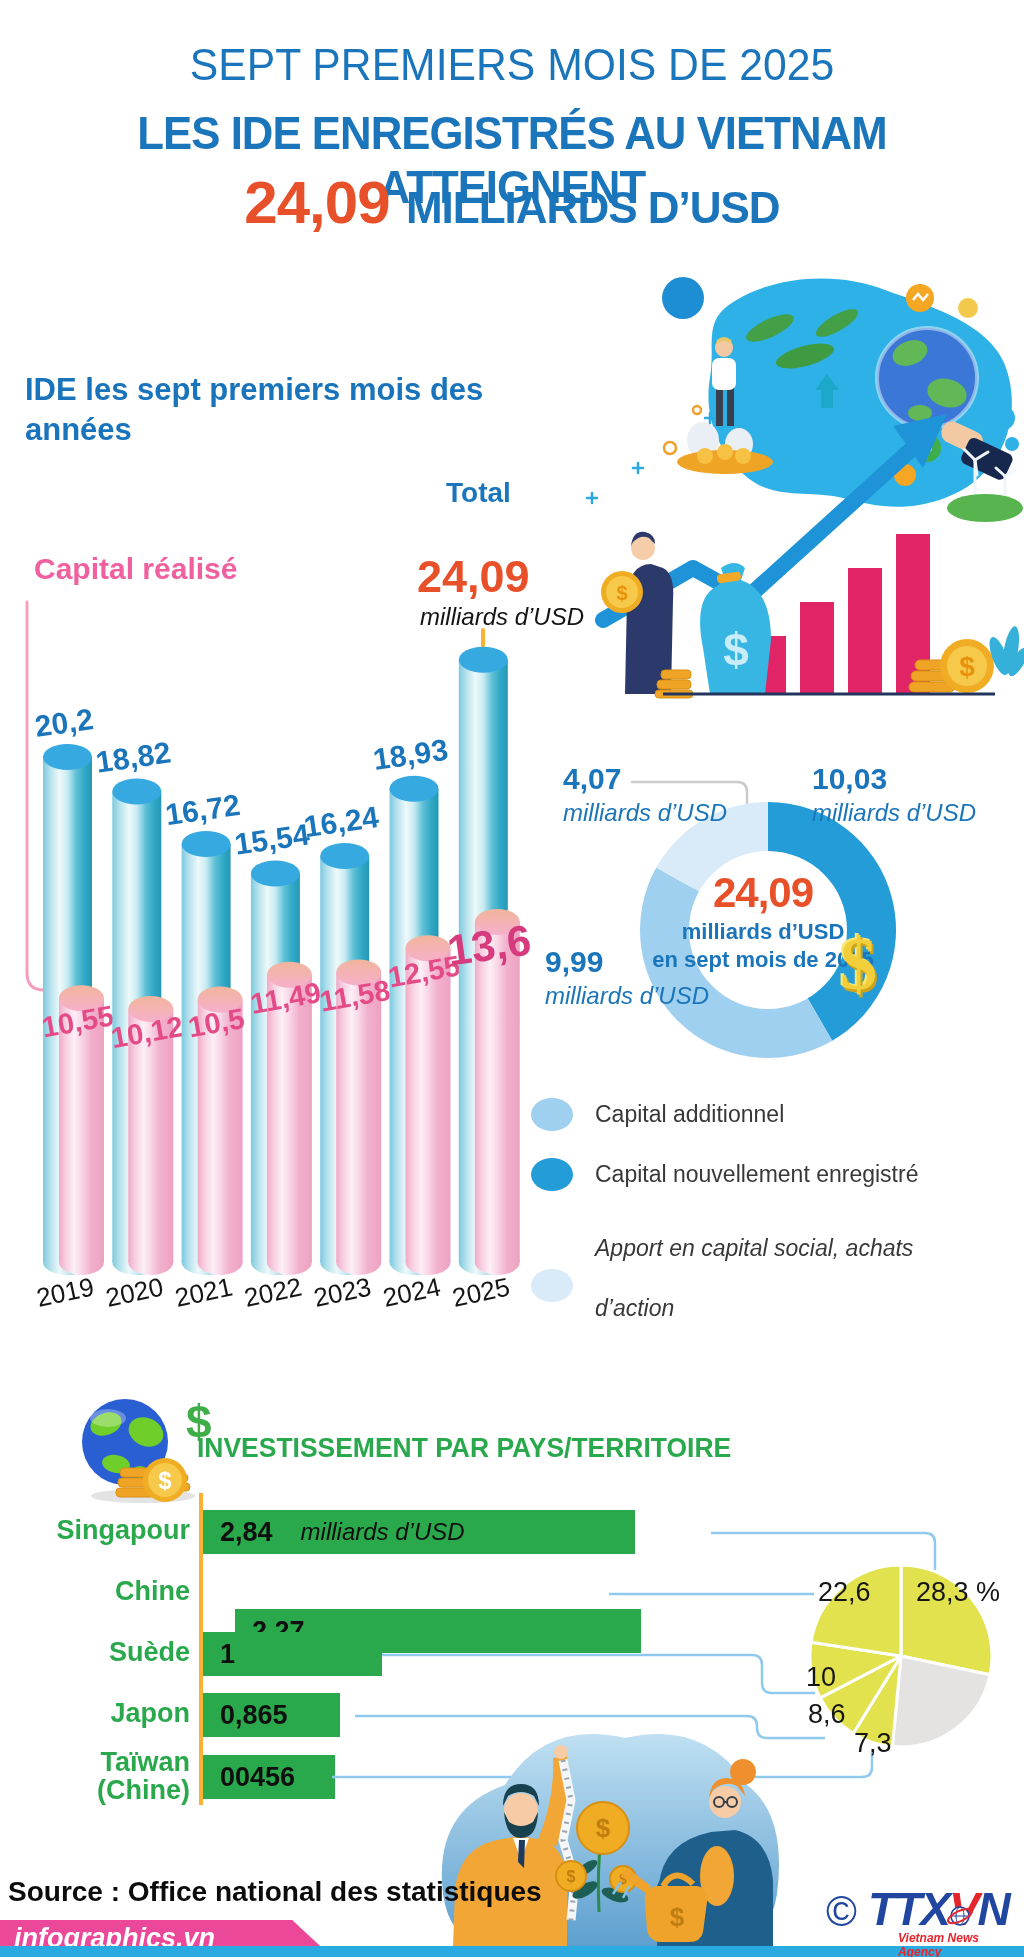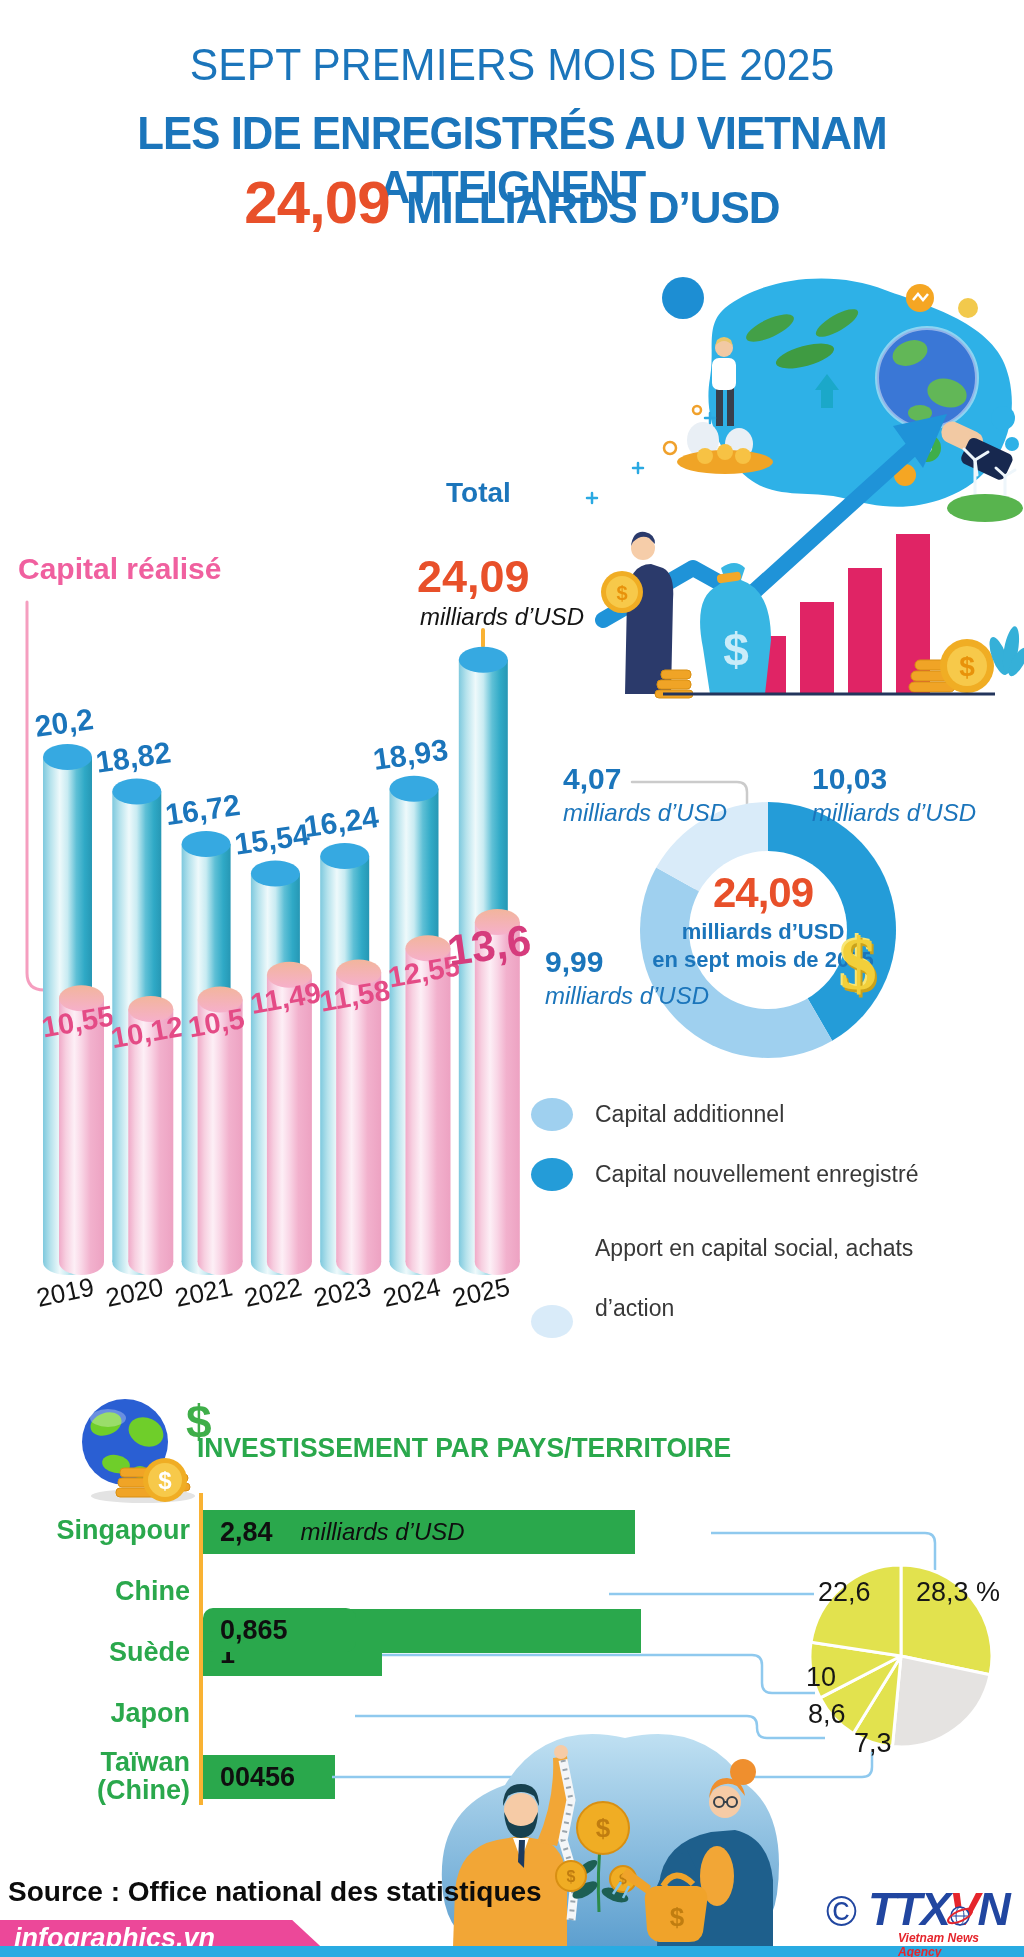--- a/index.html
+++ b/index.html
@@ -9,38 +9,38 @@
   
   .h-sub{left:0;right:0;top:40px;text-align:center;font-size:44px;font-weight:400;
          color:#1b75bb;letter-spacing:0;transform:scaleX(.97);}
   .h-main{left:0;right:0;top:106px;text-align:center;font-size:46px;font-weight:700;
           color:#1b75bb;letter-spacing:-1px;transform:scaleX(.95);}
   .h-amount{left:0;right:0;top:168px;text-align:center;}
   .h-amount .num{font-size:60px;font-weight:700;color:#e8502a;letter-spacing:-1px;}
   .h-amount .unit{font-size:44px;font-weight:700;color:#1b75bb;margin-left:12px;letter-spacing:-1px;}
   
   .fdi-heading{left:25px;top:370px;width:460px;font-size:31px;font-weight:700;color:#1a74bc;line-height:1.3;}
-  .lbl-realise{left:18px;top:552px;font-size:30px;font-weight:700;color:#f0609f;}
+  .lbl-realise{left:34px;top:552px;font-size:30px;font-weight:700;color:#f0609f;}
   .lbl-total{left:446px;top:477px;font-size:28px;font-weight:700;color:#1b75bb;}
   .total-val{left:417px;top:551px;font-size:45px;font-weight:700;color:#e8502a;}
   .total-unit{left:420px;top:603px;font-size:24px;font-style:italic;font-weight:500;color:#141414;}
   
   .d-val{font-size:30px;font-weight:700;color:#1b75bb;}
   .d-unit{font-size:24px;font-style:italic;font-weight:500;color:#1b75bb;}
   .donut-center{left:648px;top:872px;width:230px;text-align:center;line-height:1;}
   .donut-center .c1{font-size:42px;font-weight:700;color:#e8502a;letter-spacing:-1px;}
   .donut-center .c2{font-size:22px;font-weight:700;color:#1b75bb;margin-top:7px;}
   .donut-center .c3{font-size:22px;font-weight:700;color:#1b75bb;margin-top:6px;white-space:nowrap;text-align:center;}
   .dollar3d{left:840px;top:922px;font-size:74px;font-weight:700;color:#f2cf3a;
             font-family:"Liberation Serif",serif;
             text-shadow:2px 3px 0 #caa21b,-2px -2px 0 #f8e675;}
   
   .legend{left:531px;top:1098px;width:480px;}
   .legend .row{display:flex;align-items:center;min-height:33px;margin-bottom:27px;}
-  .legend .row.wrap{align-items:flex-end;margin-bottom:0;}
+  .legend .row.wrap{align-items:center;margin-bottom:0;font-style:italic;}
   .legend .dot{width:42px;height:33px;border-radius:50%;flex:0 0 42px;}
   .legend .row.wrap .dot{margin-top:15px;}
   .legend .txt{margin-left:22px;font-size:23px;color:#383838;line-height:1.15;}
   .legend .row.wrap .txt{line-height:60px;width:400px;}
   
   .c-title{left:197px;top:1433px;font-size:27px;font-weight:700;color:#2aa84c;transform-origin:left;transform:scaleX(.98);}
   .c-axis{left:199px;top:1493px;width:4px;height:312px;background:#f9b233;}
   .c-label{left:0;width:190px;text-align:right;font-size:27px;font-weight:700;color:#2aa84c;line-height:1.05;}
   .c-bar{left:203px;height:44px;background:#2aa84c;display:flex;align-items:center;}
   .c-bar .v{font-size:27px;font-weight:700;color:#0f0f0f;margin-left:17px;}
@@ -64,20 +64,21 @@
 
 <div class="canvas">
 
   <div class="abs h-sub">SEPT PREMIERS MOIS DE 2025</div>
   <div class="abs h-main">LES IDE ENREGISTRÉS AU VIETNAM ATTEIGNENT</div>
   <div class="abs h-amount">
     <span class="num">24,09</span>
     <span class="unit">MILLIARDS D’USD</span>
   </div>
 
+  <div class="abs fdi-heading">IDE les sept premiers mois des années</div>
   <div class="abs lbl-realise">Capital réalisé</div>
   <div class="abs lbl-total">Total</div>
   <div class="abs total-val">24,09</div>
   <div class="abs total-unit">milliards d’USD</div>
 
   <svg class="abs" style="left:575px;top:268px" width="449" height="430" viewBox="0 0 449 430">
     <circle cx="108" cy="30" r="21" fill="#1d8ed3"></circle>
     <path d="M150,40 C190,8 260,2 310,22 C360,40 424,58 434,110 C446,162 420,212 370,230
              C330,245 298,238 268,230 C238,222 200,232 173,210 C145,187 128,150 135,110
              C140,80 130,57 150,40 Z" fill="#2eb1e7"></path>
@@ -344,21 +345,21 @@
       </div>
       <div class="abs c-label" style="top: 1638px;">
         <div>Suède</div>
       </div>
       <div class="abs c-bar" style="top: 1632px; width: 179px;">
         <span class="v">1</span>
       </div>
       <div class="abs c-label" style="top: 1699px;">
         <div>Japon</div>
       </div>
-      <div class="abs c-bar" style="top: 1608px; width: 153px; border-radius: 10px;">
+      <div class="abs c-bar" style="top: 1693px; width: 137px;">
         <span class="v">0,865</span>
       </div>
       <div class="abs c-label" style="top: 1748px;">
         <div>Taïwan</div>
         <div>(Chine)</div>
       </div>
       <div class="abs c-bar" style="top: 1755px; width: 132px;">
         <span class="v">00456</span>
       </div>
     </div>

